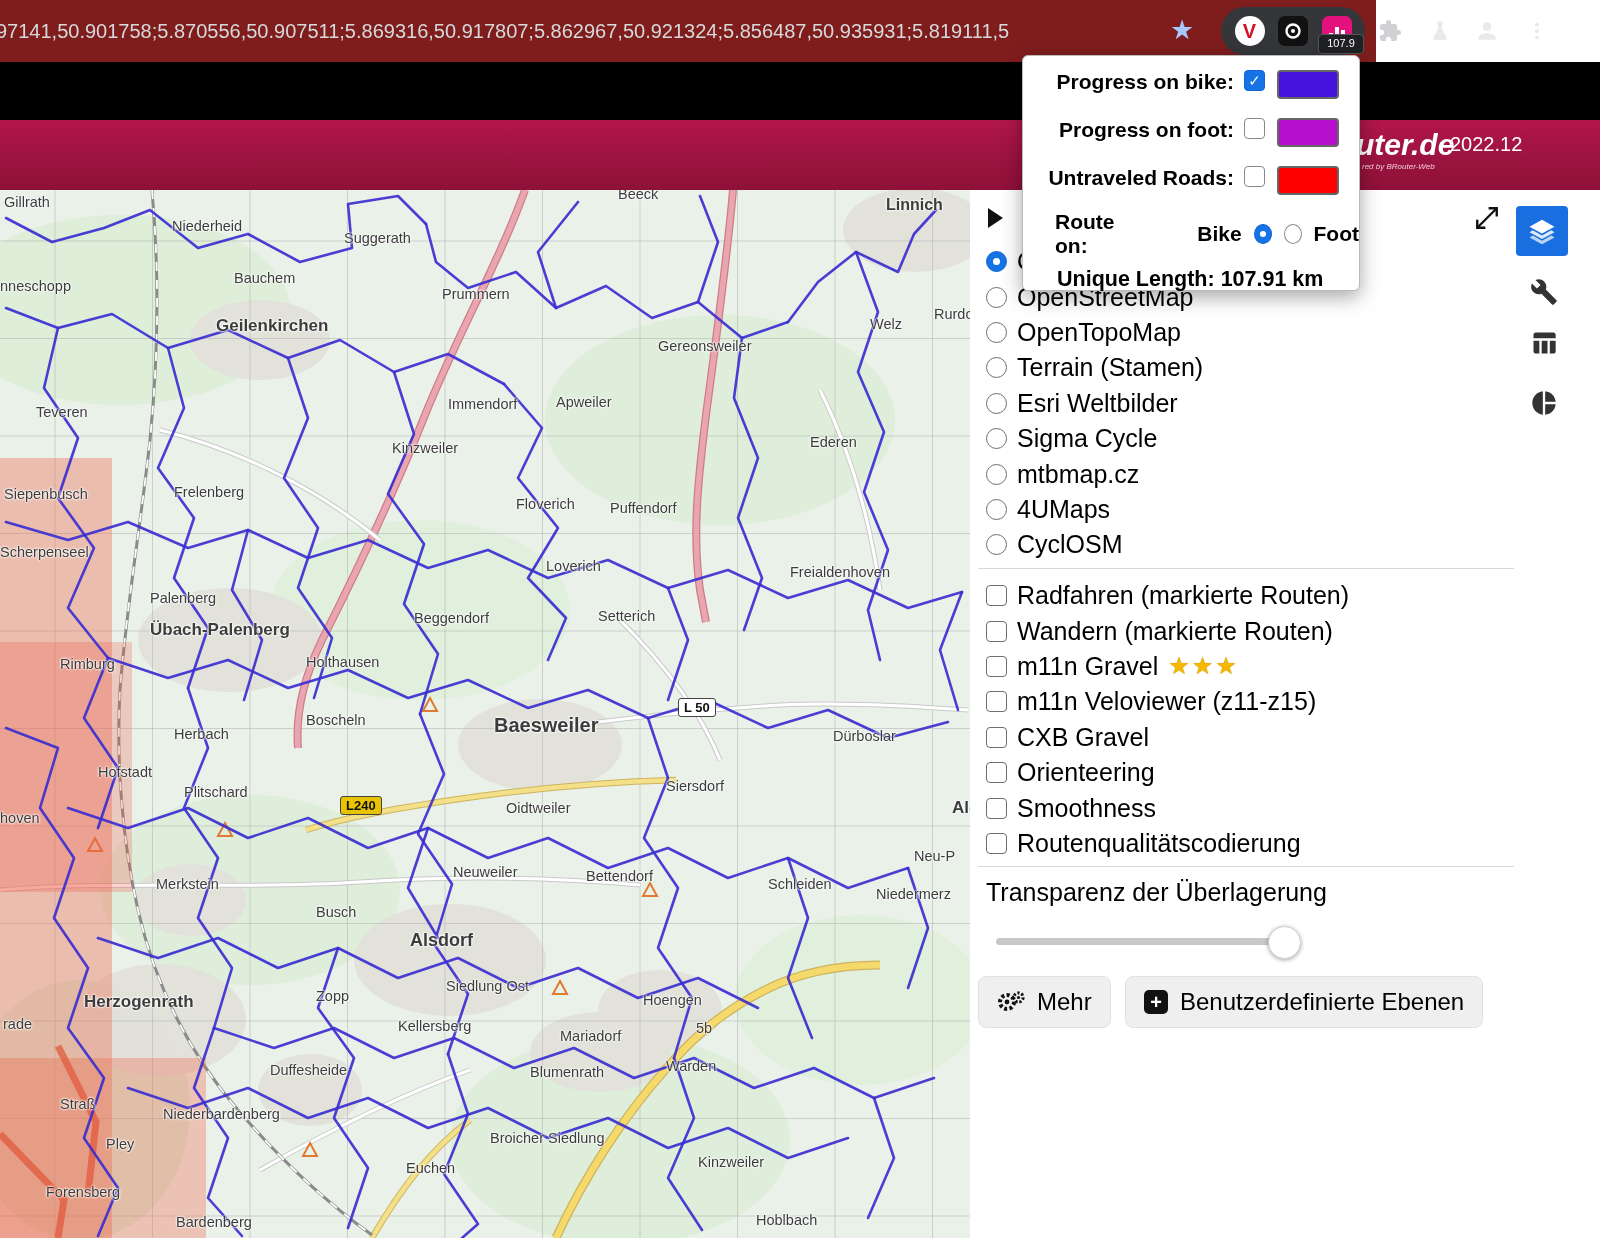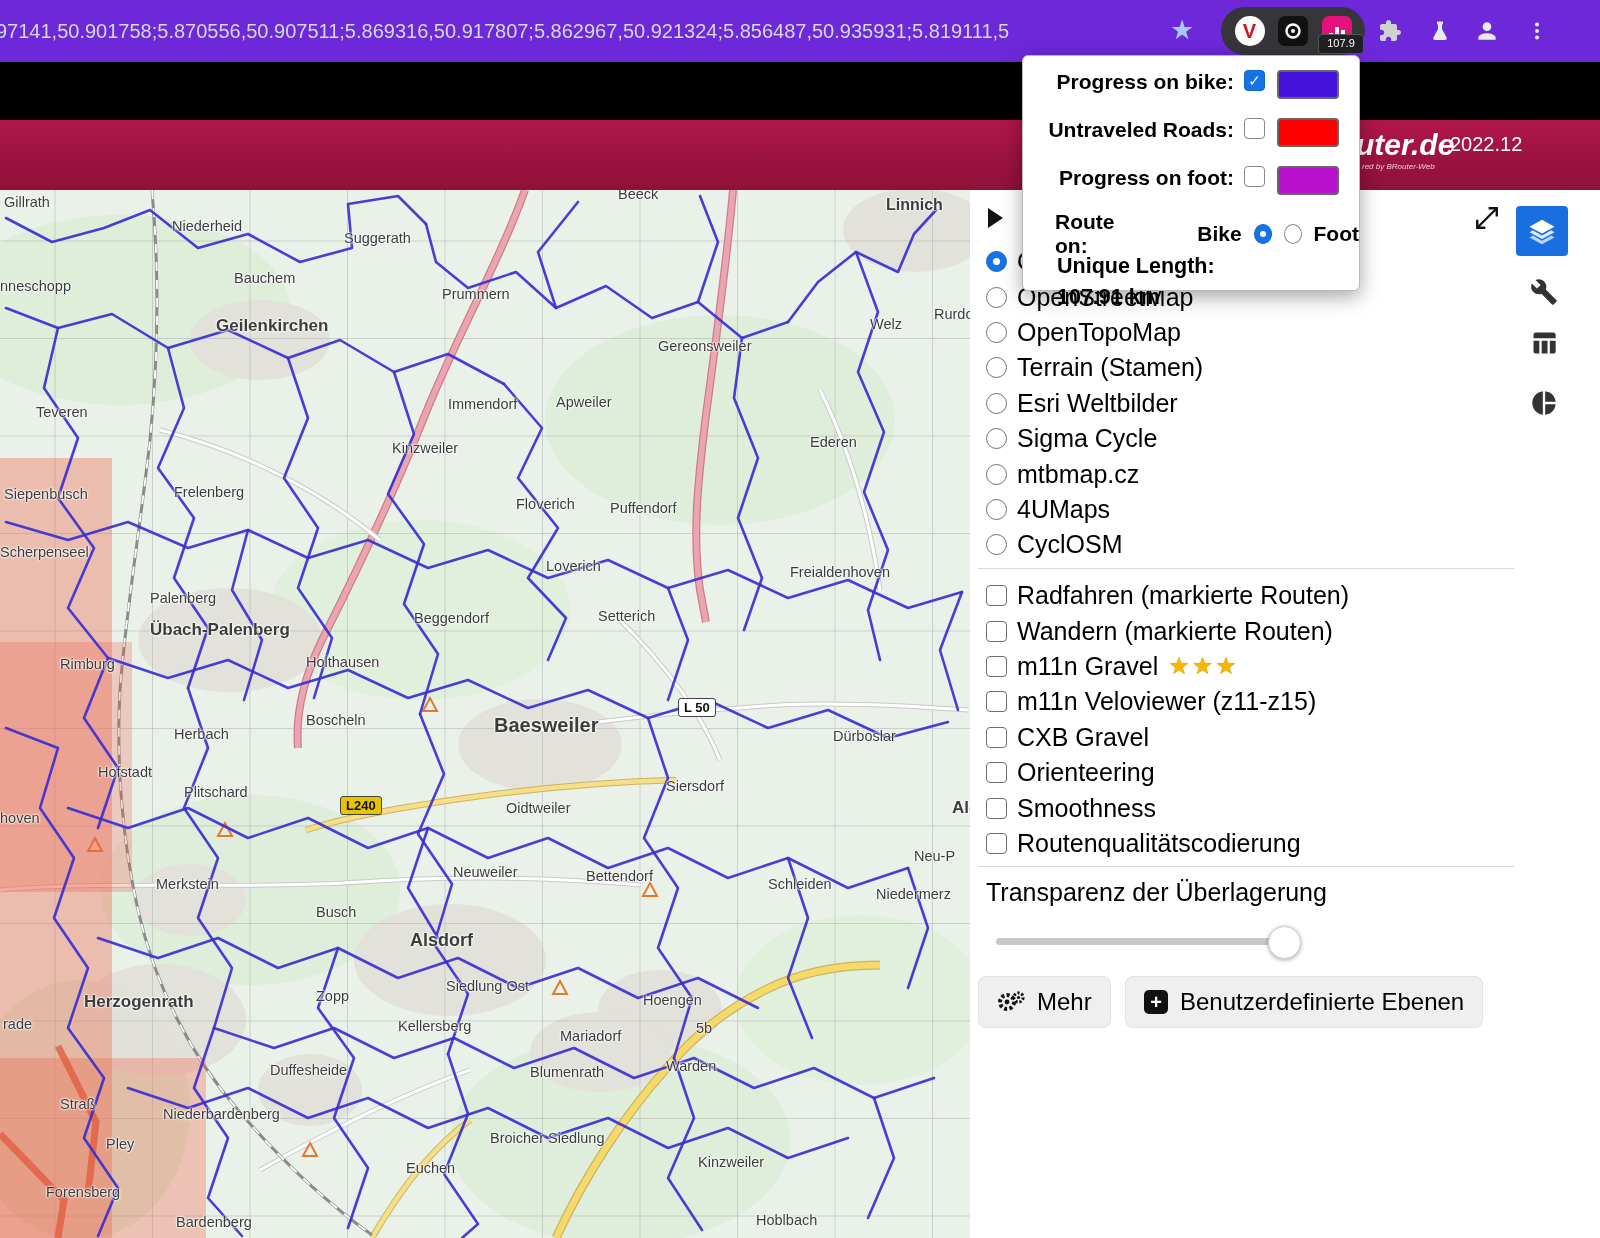--- a/index.html
+++ b/index.html
@@ -1,21 +1,21 @@
 <!DOCTYPE html>
 <html><head>
 <meta charset="utf-8">
 <style>
   html,body{margin:0;padding:0;}
   body{width:1600px;height:1238px;position:relative;overflow:hidden;
        font-family:"Liberation Sans",sans-serif;background:#fff;}
   .abs{position:absolute;}
 
   
-  .chrome-top{left:0;top:0;width:1600px;height:62px;background:#6d28d9;}
+  .chrome-top{left:0;top:0;width:1376px;height:62px;background:#7f1d1d;}
   .url-text{left:-4px;top:0;height:62px;line-height:62px;color:#d6d8da;font-size:20px;
             white-space:nowrap;overflow:hidden;width:1160px;}
   .bm-star{left:1170px;top:17px;font-size:27px;color:#a8c7fa;line-height:27px;cursor:pointer;}
   .ext-pill{left:1221px;top:7px;width:144px;height:48px;border-radius:24px;background:#35363a;
             display:flex;align-items:center;justify-content:space-evenly;}
   .ext-ico{width:30px;height:30px;border-radius:7px;display:flex;align-items:center;justify-content:center;}
   .ico-v{background:#fff;border-radius:50%;color:#d51224;font-weight:bold;font-size:20px;}
   .ico-target{background:#111;}
   .ico-chart{background:#e5127d;display:flex;align-items:flex-end;justify-content:center;gap:2px;padding-bottom:5px;box-sizing:border-box;}
   .ico-chart i{display:block;width:4px;background:#fff;}
@@ -72,21 +72,21 @@
   .p-row{display:flex;justify-content:flex-end;height:48px;padding-right:20px;}
   .p-label{width:196px;text-align:right;font-size:21px;font-weight:600;color:#000;}
   .chk{width:21px;height:21px;border:1.6px solid #8a8a8a;border-radius:4px;margin-left:10px;background:#fff;
        box-sizing:border-box;display:flex;align-items:center;justify-content:center;font-size:15px;color:#fff;cursor:pointer;}
   .chk.checked{background:#1673e6;border-color:#1266d0;}
   .swatch{width:62px;height:29px;border:2px solid #666;border-radius:4px;margin-left:12px;box-sizing:border-box;cursor:pointer;}
   .p-route{display:flex;align-items:center;height:40px;padding-left:32px;font-size:21px;font-weight:600;gap:12px;}
   .p-radio{width:20px;height:20px;border-radius:50%;border:1.6px solid #8a8a8a;background:#fff;box-sizing:border-box;cursor:pointer;}
   .p-radio.sel{background:#1673e6;border-color:#1266d0;position:relative;}
   .p-radio.sel::after{content:"";position:absolute;left:5.5px;top:5.5px;width:6px;height:6px;border-radius:50%;background:#fff;}
-  .p-length{display:flex;align-items:flex-start;height:38px;padding-left:34px;font-size:21.5px;font-weight:600;gap:6px;flex-direction:column;}
+  .p-length{display:flex;align-items:flex-end;height:38px;padding-left:34px;font-size:21.5px;font-weight:600;gap:6px;}
 </style>
 </head>
 <body>
 
 <div class="abs chrome-top" data-name="browser-toolbar">
   <div class="abs url-text" data-name="address-bar">97141,50.901758;5.870556,50.907511;5.869316,50.917807;5.862967,50.921324;5.856487,50.935931;5.819111,5</div>
   <div class="abs bm-star" data-name="bookmark-star-icon">★</div>
 
   <div class="abs ext-pill" data-name="pinned-extensions">
     <span class="ext-ico ico-v" data-name="extension-v-icon">V</span>
@@ -475,28 +475,28 @@
 </div>
 
 <div class="abs ext-popup" data-name="extension-popup">
   <div data-name="popup-rows">
       <div class="p-row" data-name="popup-layer-row">
         <span class="p-label" data-name="popup-layer-label">Progress on bike:</span>
         <span class="chk checked" data-name="popup-layer-checkbox">✓</span>
         <span class="swatch" data-name="layer-color-swatch" style="background: rgb(70, 19, 220);"></span>
       </div>
       <div class="p-row" data-name="popup-layer-row">
+        <span class="p-label" data-name="popup-layer-label">Progress on foot:</span>
+        <span class="chk" data-name="popup-layer-checkbox"></span>
+        <span class="swatch" data-name="layer-color-swatch" style="background: rgb(184, 16, 204);"></span>
+      </div>
+      <div class="p-row" data-name="popup-layer-row">
         <span class="p-label" data-name="popup-layer-label">Untraveled Roads:</span>
         <span class="chk" data-name="popup-layer-checkbox"></span>
         <span class="swatch" data-name="layer-color-swatch" style="background: rgb(254, 0, 0);"></span>
-      </div>
-      <div class="p-row" data-name="popup-layer-row">
-        <span class="p-label" data-name="popup-layer-label">Progress on foot:</span>
-        <span class="chk" data-name="popup-layer-checkbox"></span>
-        <span class="swatch" data-name="layer-color-swatch" style="background: rgb(184, 16, 204);"></span>
       </div>
     </div>
   <div class="p-route" data-name="route-on-row">
     <span data-name="route-on-label">Route on:</span>
     <span style="width:36px"></span>
     <span data-name="route-on-bike-label">Bike</span>
     <span class="p-radio sel" data-name="route-on-bike-radio"></span>
     <span class="p-radio" data-name="route-on-foot-radio"></span>
     <span data-name="route-on-foot-label">Foot</span>
   </div>

